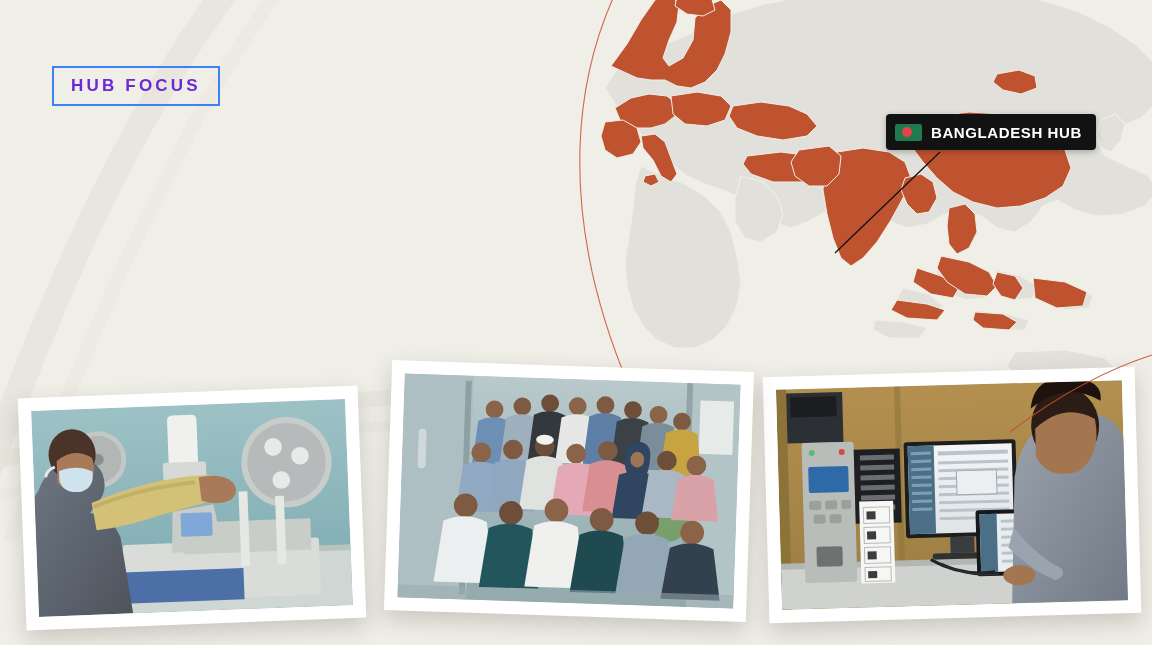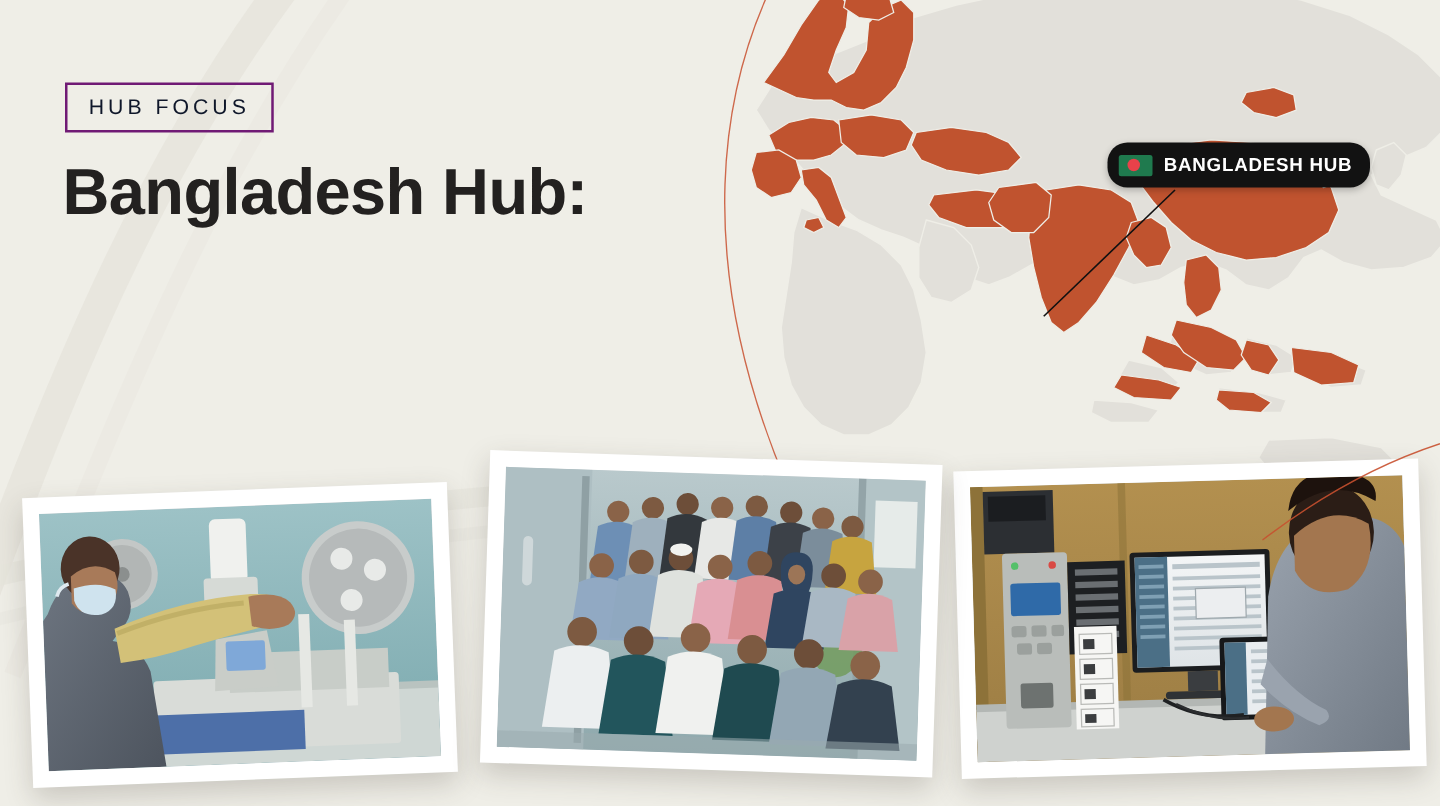--- a/index.html
+++ b/index.html
@@ -26,25 +26,25 @@
     width:640px; height:420px;
   }
   .map-wrap svg { display:block; width:100%; height:100%; }
 
   
   .arc-layer { position:absolute; inset:0; pointer-events:none; }
 
   
   .eyebrow {
     position:absolute; left:52px; top:66px;
-    border:2px solid #701a75;
+    border:2px solid #3b82f6;
     padding:9px 17px 10px 17px;
-    color:#0f172a;
+    color:#6d28d9;
     font-size:17px;
-    font-weight:normal;
+    font-weight:bold;
     letter-spacing:3.2px;
     line-height:1;
     background:transparent;
   }
 
   
   .headline {
     position:absolute; left:50px; top:125px;
     width:540px;
     color:#232120;
@@ -55,21 +55,21 @@
   }
   .headline .ln { display:block; white-space:nowrap; }
 
   
   .hub-badge {
     position:absolute;
     left:886px; top:114px;
     height:36px;
     display:flex; align-items:center; gap:9px;
     background:#121212;
-    border-radius:16px;
+    border-radius:4px;
     padding:0 14px 0 9px;
     box-shadow:0 2px 6px rgba(0,0,0,.25);
     z-index:6;
   }
   .flag {
     width:27px; height:17px;
     background:#1f7a4e;
     border-radius:2px;
     position:relative;
     flex:none;
@@ -212,21 +212,20 @@
   <svg class="leader-line" viewBox="0 0 1152 645" preserveAspectRatio="none">
     <path d="M940 152 L835 253" stroke="#111111" stroke-width="1.3" fill="none"></path>
     <path d="M1152 355 C 1100 372, 1052 400, 1010 432" stroke="#c8502f" stroke-width="1.1" fill="none" opacity="0.9"></path>
   </svg>
 
   <div class="eyebrow">
     <span>HUB FOCUS</span>
   </div>
 
   <h1 class="headline">
-    <span class="ln">Bangladesh Hub:</span>
   </h1>
 
   <div class="hub-badge">
     <span class="flag"></span>
     <span class="hub-badge-label">BANGLADESH HUB</span>
   </div>
 
   <div class="photo" id="photo-left">
     <div class="inner">
       <svg viewBox="0 0 320 210" preserveAspectRatio="xMidYMid slice">

